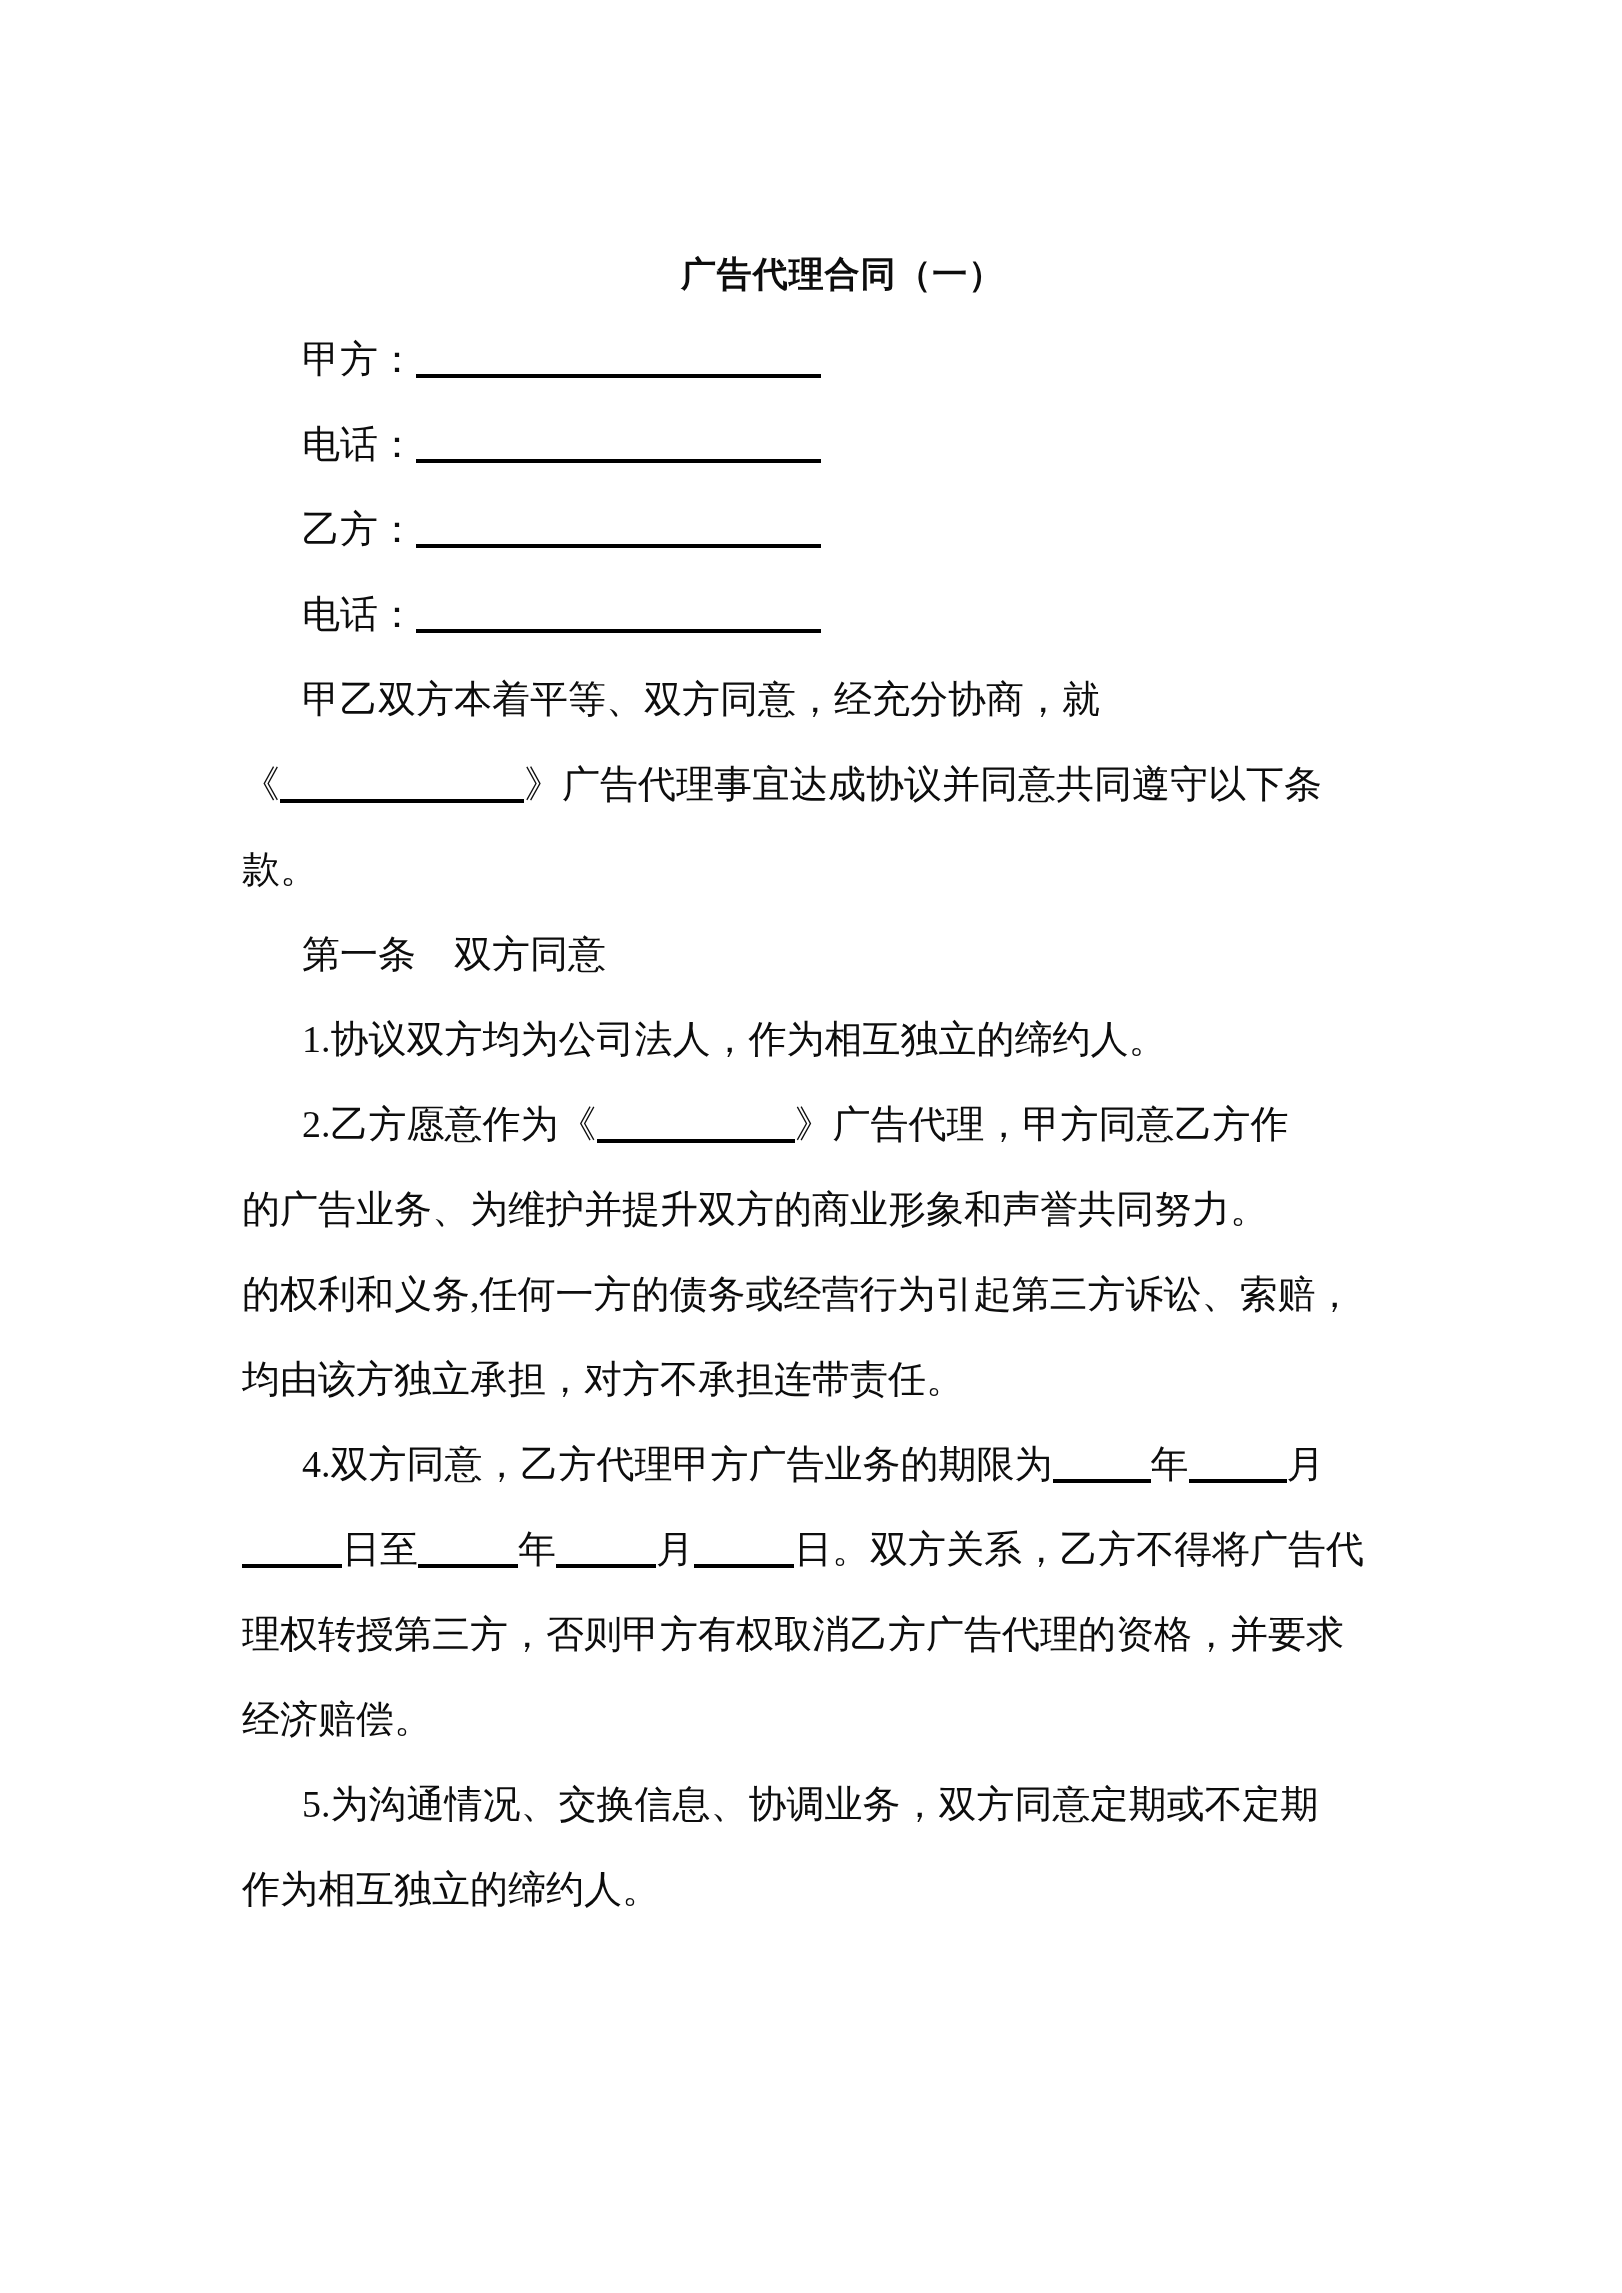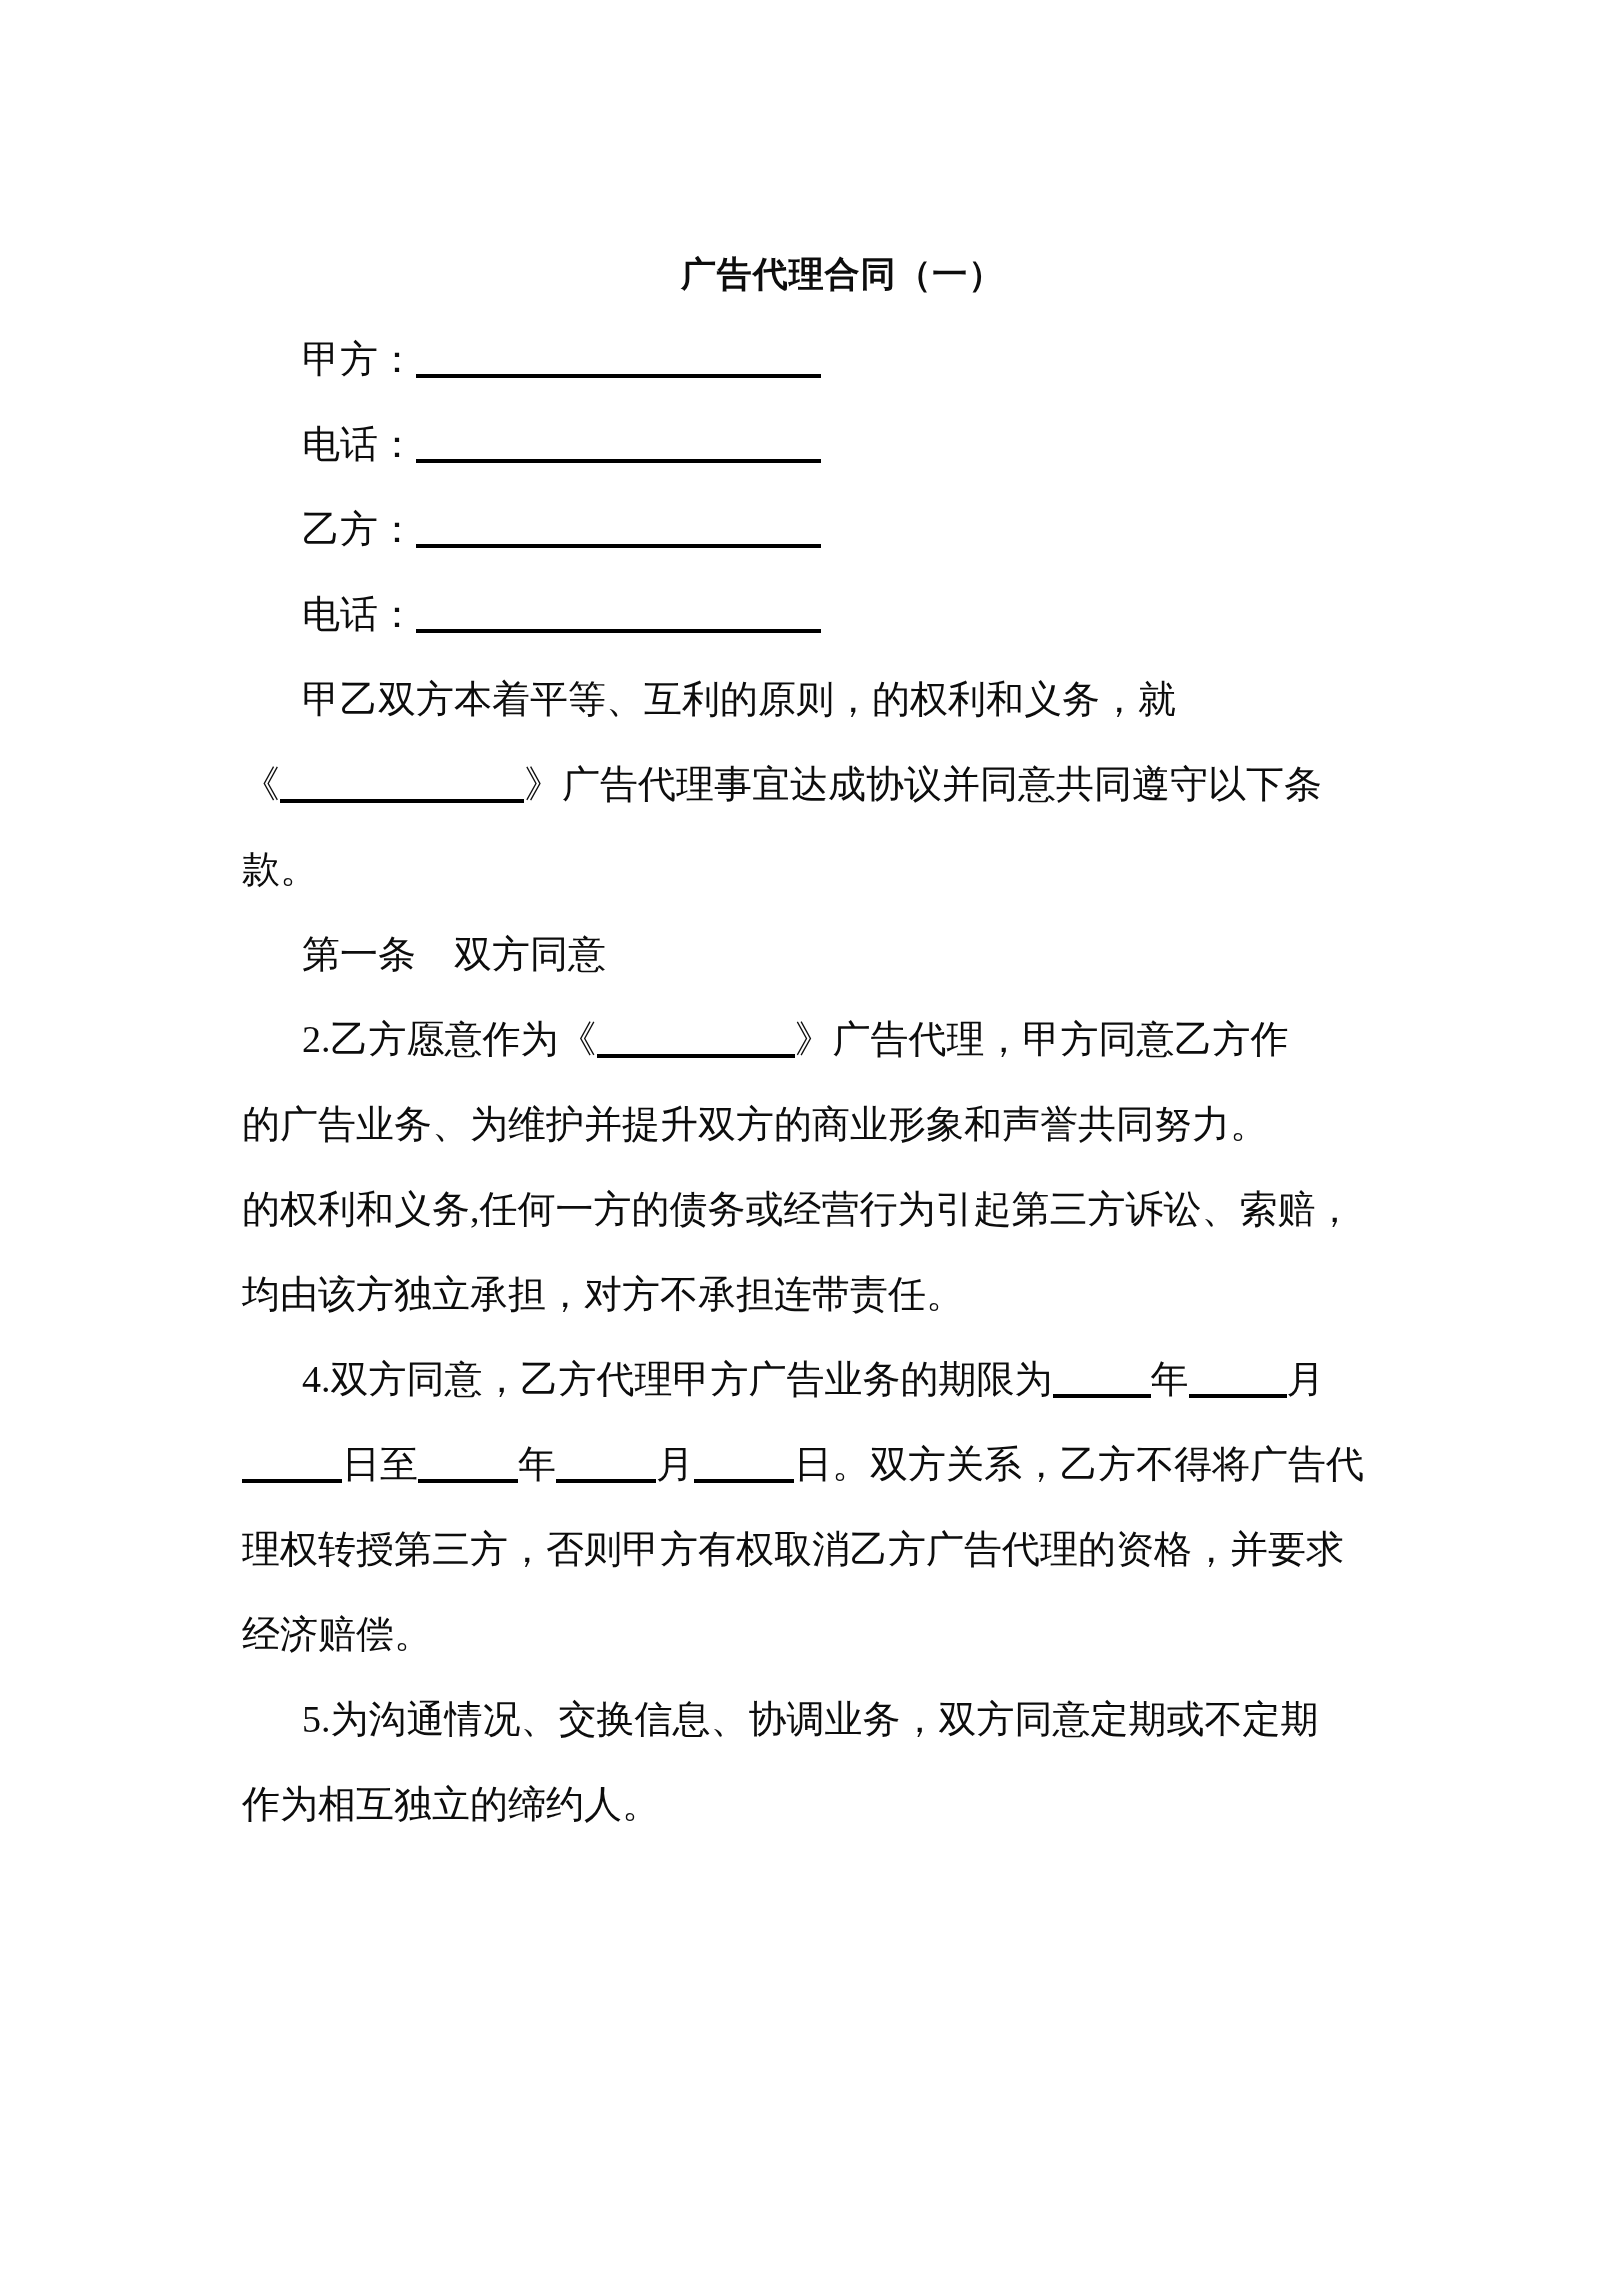--- a/index.html
+++ b/index.html
@@ -55,24 +55,25 @@
 </head>
 <body>
 
 <div class="page">
   <h1 class="doc-title">广告代理合同（一）</h1>
   <div class="doc-body" id="doc-body">
       <div class="line indent"><span>甲方：</span><span class="blank" style="width: 405px;"></span></div>
       <div class="line indent"><span>电话：</span><span class="blank" style="width: 405px;"></span></div>
       <div class="line indent"><span>乙方：</span><span class="blank" style="width: 405px;"></span></div>
       <div class="line indent"><span>电话：</span><span class="blank" style="width: 405px;"></span></div>
-      <div class="line indent"><span>甲乙双方本着平等、互利的原则，的权利和义务，就</span></div>
+      <div class="line indent"><span>甲乙双方本着平等、双方同意，经充分协商，就</span></div>
       <div class="line"><span>《</span><span class="blank" style="width: 244px;"></span><span>》广告代理事宜达成协议并同意共同遵守以下条</span></div>
       <div class="line"><span>款。</span></div>
       <div class="line indent"><span>第一条　双方同意</span></div>
+      <div class="line indent"><span>1.协议双方均为公司法人，作为相互独立的缔约人。</span></div>
       <div class="line indent"><span>2.乙方愿意作为《</span><span class="blank" style="width: 198px;"></span><span>》广告代理，甲方同意乙方作</span></div>
       <div class="line"><span>的广告业务、为维护并提升双方的商业形象和声誉共同努力。</span></div>
       <div class="line"><span>的权利和义务,任何一方的债务或经营行为引起第三方诉讼、索赔，</span></div>
       <div class="line"><span>均由该方独立承担，对方不承担连带责任。</span></div>
       <div class="line indent"><span>4.双方同意，乙方代理甲方广告业务的期限为</span><span class="blank" style="width: 98px;"></span><span>年</span><span class="blank" style="width: 98px;"></span><span>月</span></div>
       <div class="line"><span class="blank" style="width: 100px;"></span><span>日至</span><span class="blank" style="width: 100px;"></span><span>年</span><span class="blank" style="width: 100px;"></span><span>月</span><span class="blank" style="width: 100px;"></span><span>日。双方关系，乙方不得将广告代</span></div>
       <div class="line"><span>理权转授第三方，否则甲方有权取消乙方广告代理的资格，并要求</span></div>
       <div class="line"><span>经济赔偿。</span></div>
       <div class="line indent"><span>5.为沟通情况、交换信息、协调业务，双方同意定期或不定期</span></div>
       <div class="line"><span>作为相互独立的缔约人。</span></div>

